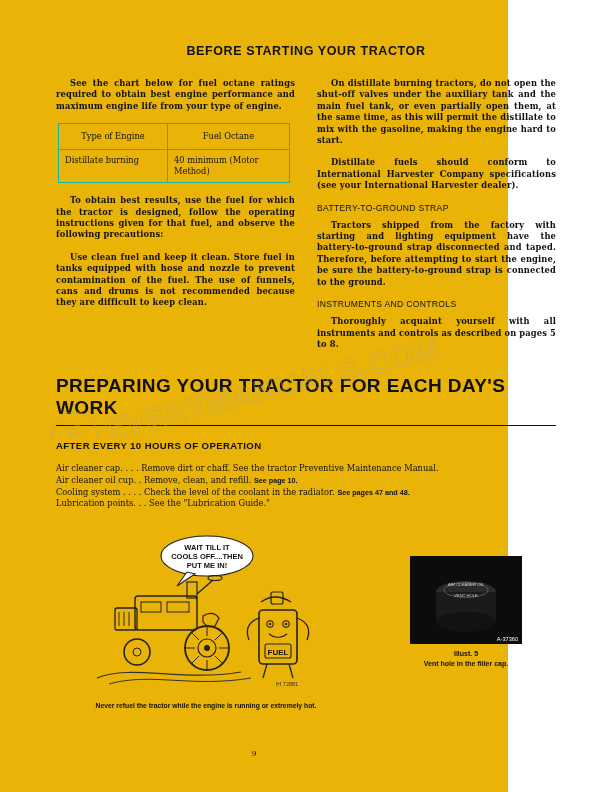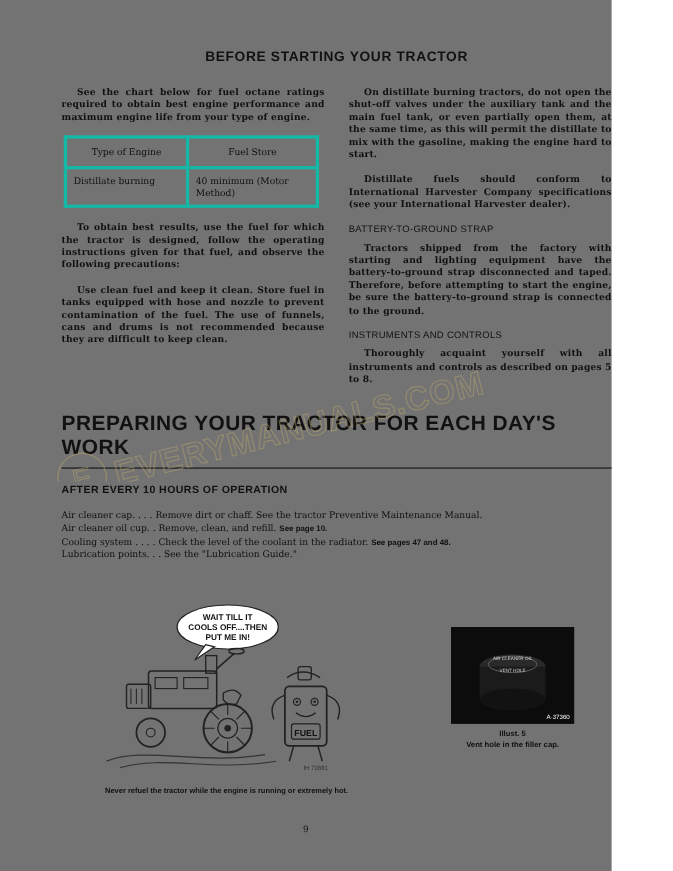--- a/index.html
+++ b/index.html
@@ -11,23 +11,23 @@
     width: 612px;
     height: 792px;
     font-family: "DejaVu Serif", serif;
     color: #111;
     position: relative;
     overflow: hidden;
   }
   .page {
     position: absolute;
     left: 0; top: 0;
-    width: 556px;
+    width: 508px;
     height: 792px;
-    background: #737373;
+    background: #eab308;
   }
   .page-inner {
     position: absolute;
     left: 56px;
     top: 30px;
     width: 500px;
     height: 732px;
   }
 
   
@@ -61,21 +61,21 @@
   p.body.indent { text-indent: 14px; }
 
   
   table.octane {
     border-collapse: collapse;
     width: 232px;
     margin: 4px 0 12px 2px;
     font-size: 8.3px;
   }
   table.octane td, table.octane th {
-    border: 3px solid #14b8a6;
+    border: 1px solid #14b8a6;
     padding: 5px 6px;
     vertical-align: top;
     font-weight: normal;
     text-align: left;
     line-height: 11px;
     margin-left: 40px;
   }
   table.octane th {
     text-align: center;
     padding: 7px 6px;
@@ -112,21 +112,21 @@
     font-size: 9.6px;
     letter-spacing: 0.4px;
     margin: 0 0 12px 0;
   }
 
   
   .fullwidth-list {
     font-family: "DejaVu Serif", serif;
     font-size: 8.3px;
     line-height: 11.6px;
-    margin: 0 0 14px 0;
+    margin: 0 0 0 0;
   }
   .fullwidth-list div { white-space: nowrap; }
   .fullwidth-list .note {
     font-family: "Liberation Sans", sans-serif;
     font-weight: bold;
     font-size: 7.2px;
   }
 
   
   .figures {
@@ -222,21 +222,21 @@
 
     <div class="cols">
 
       <div class="col">
         <p class="body indent">See the chart below for fuel octane ratings required to obtain best engine performance and maximum engine life from your type of engine.</p>
 
         <table class="octane">
           <tbody>
               <tr>
             <th class="col-left">Type of Engine</th>
-            <th>Fuel Store</th>
+            <th>Fuel Octane</th>
           </tr>
           <tr>
             <td class="col-left">Distillate burning</td>
             <td>40 minimum (Motor Method)</td>
           </tr>
         </tbody>
           </table>
 
         <p class="body indent">To obtain best results, use the fuel for which the tractor is designed, follow the operating instructions given for that fuel, and observe the following precautions:</p>
         <p class="body indent">Use clean fuel and keep it clean. Store fuel in tanks equipped with hose and nozzle to prevent contamination of the fuel. The use of funnels, cans and drums is not recommended because they are difficult to keep clean.</p>

